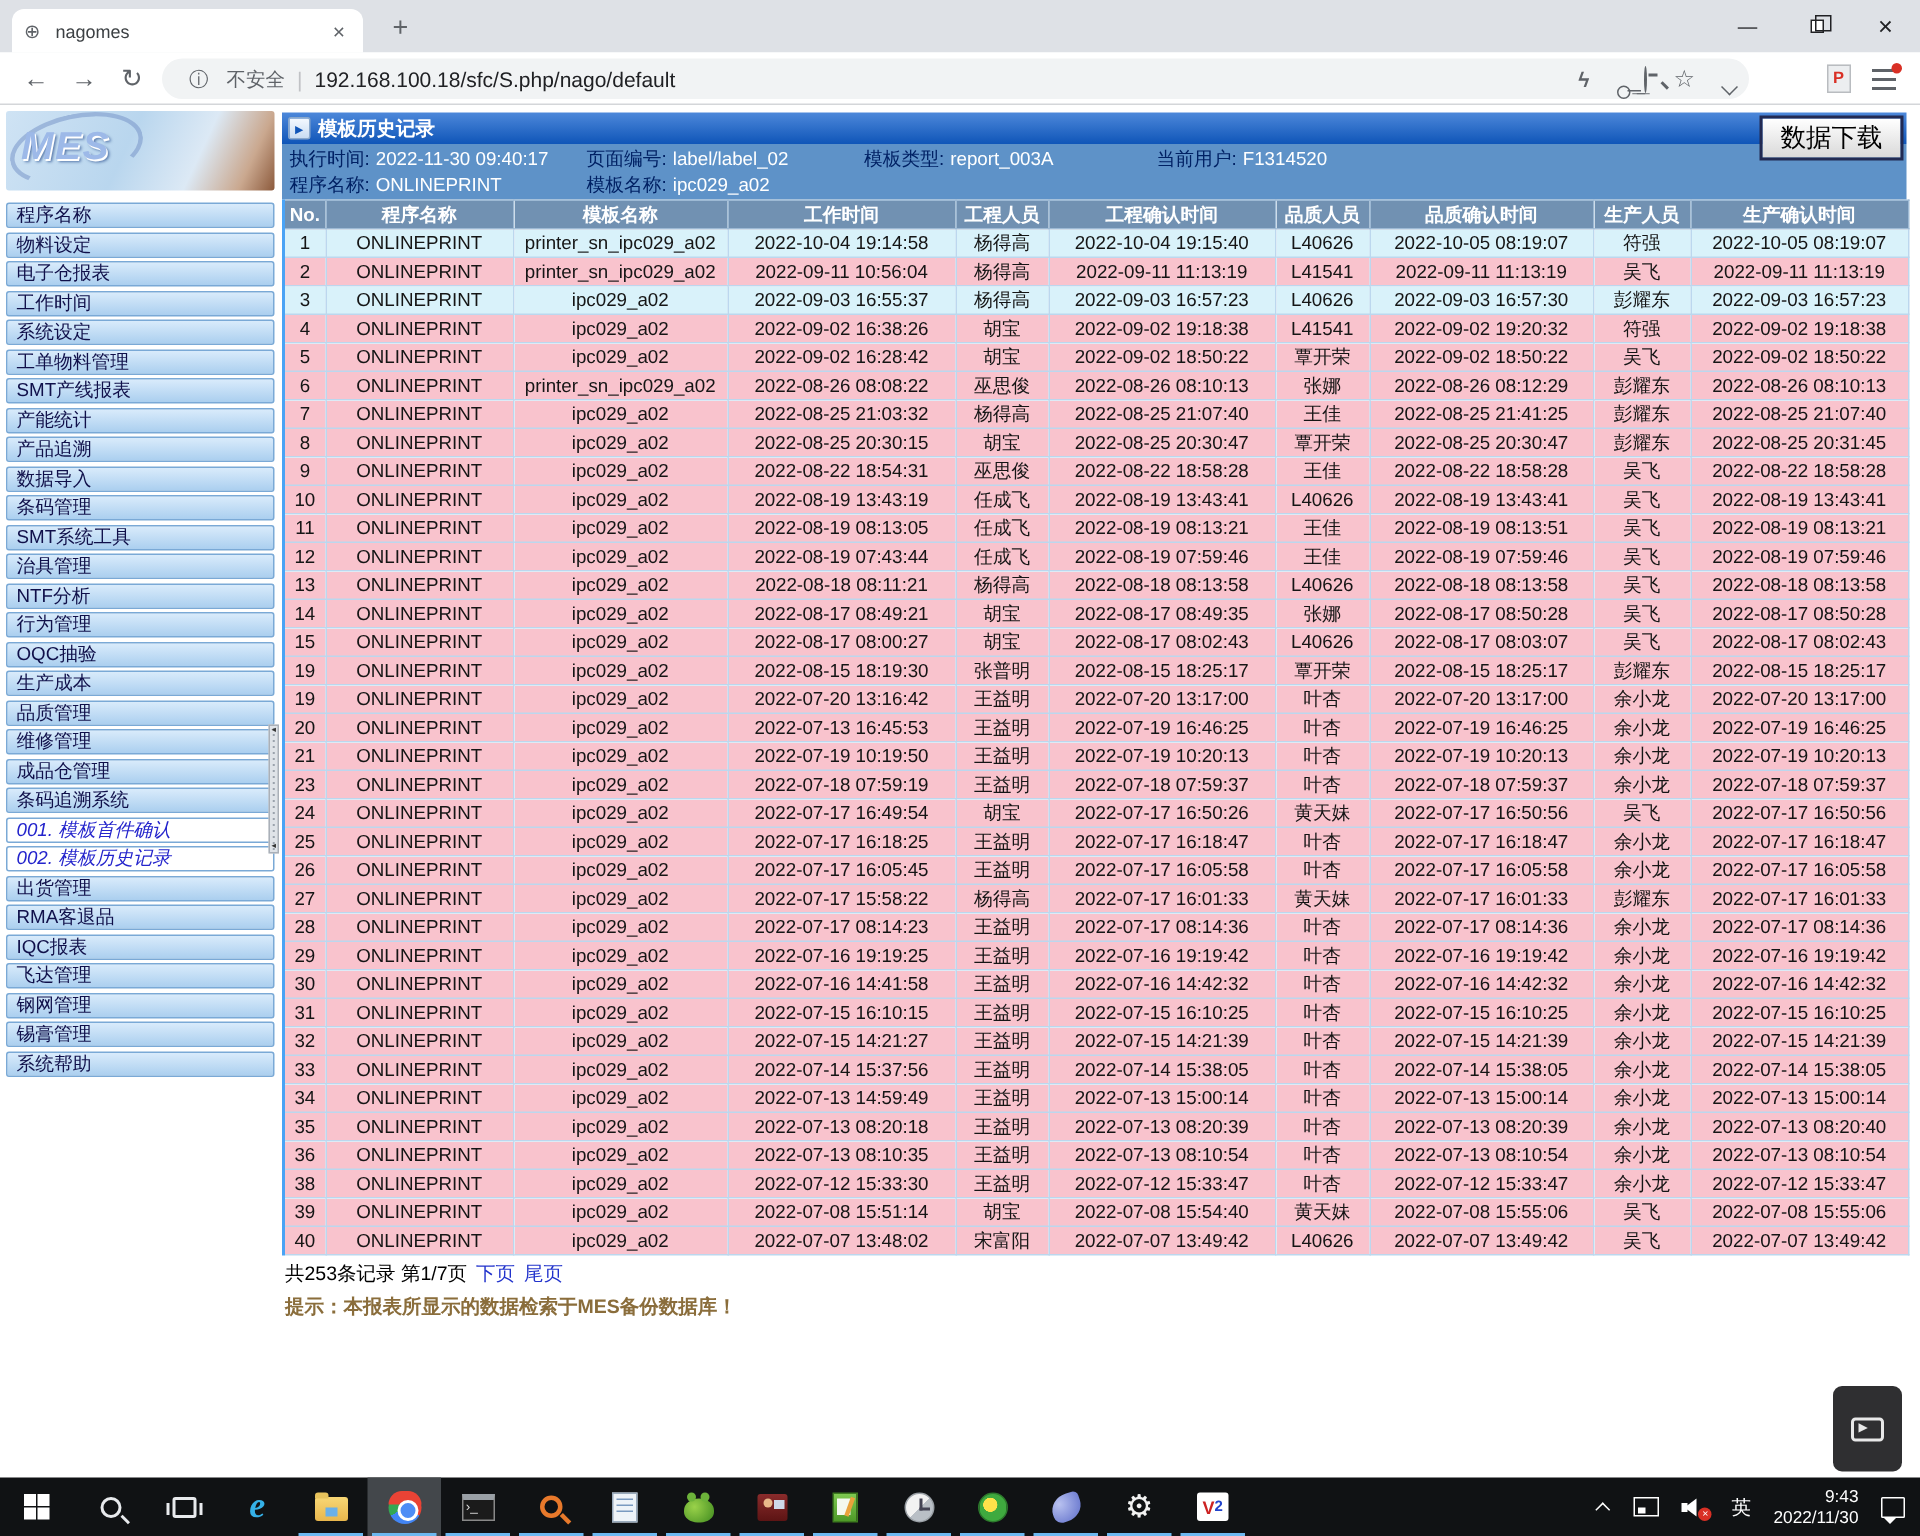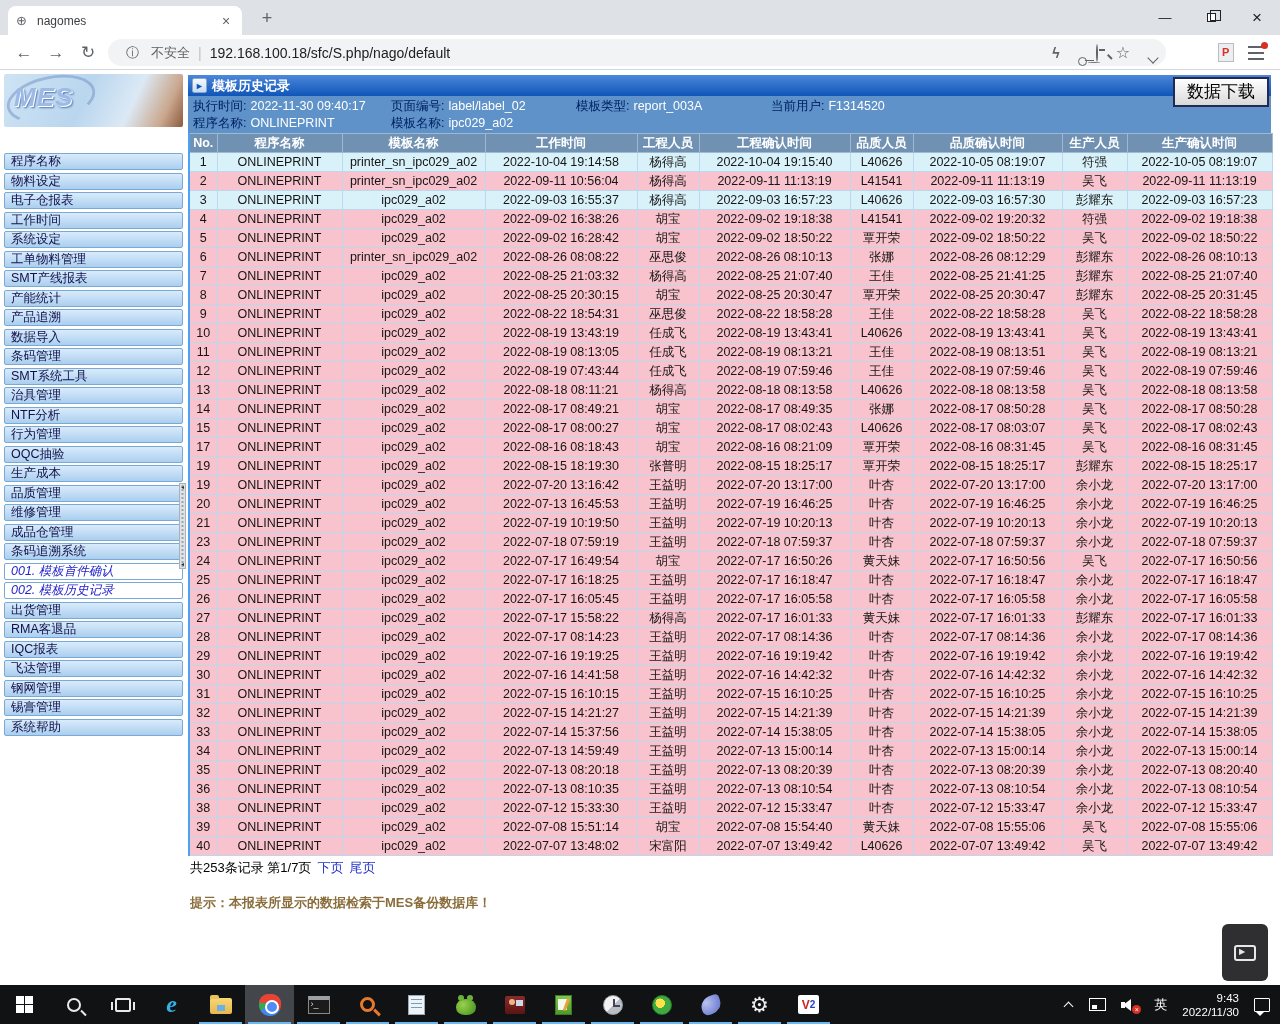--- a/index.html
+++ b/index.html
@@ -44,21 +44,21 @@
   .ext-rec:before { content:""; position:absolute; left:3px; top:4px; width:7px; height:7px; border:2px solid #fff; border-radius:50%; }
   .ext-rec:after { content:""; position:absolute; left:13px; top:5px; width:5px; height:5px; border:1.5px solid #fff; border-radius:50%; }
   .ext-pdf { width:16px; height:19px; background:#eceef0; border:1px solid #b9bcc0; position:relative; }
   .ext-pdf:before { content:"P"; position:absolute; left:3px; top:2px; font-size:11px; font-weight:bold; color:#d93025; }
   .ext-menu { width:16px; height:14px; border-top:2px solid #5f6368; border-bottom:2px solid #5f6368; position:relative; }
   .ext-menu:before { content:""; position:absolute; left:0; top:4px; width:16px; height:2px; background:#5f6368; }
   .ext-menu:after { content:""; position:absolute; right:-4px; top:-6px; width:7px; height:7px; background:#d93025; border-radius:50%; }
 
   
   .sidebar { position:absolute; left:0; top:70px; width:187px; height:915px; background:#fff; }
-  .logo { margin:4px 3px 26px 4px; width:179px; height:53px; border-radius:2px; position:relative; overflow:hidden;
+  .logo { margin:4px 3px 8px 4px; width:179px; height:53px; border-radius:2px; position:relative; overflow:hidden;
           background:linear-gradient(115deg,#cfe3f4 0%,#b9d6ee 45%,#dce9f5 70%,#caa88f 88%,#8c5a3c 100%); }
   .logo-mes { position:absolute; left:10px; top:8px; font-size:26px; font-weight:bold; font-style:italic;
               color:#9db9e8; text-shadow:1px 1px 0 #fff, 2px 2px 2px #5577aa; letter-spacing:1px; }
   .logo-swirl { position:absolute; left:2px; top:2px; width:90px; height:46px; border:3px solid rgba(120,150,200,.55);
                 border-radius:50%; transform:rotate(-12deg); border-bottom-color:transparent; }
   .menu { padding:0 4px; }
   .menu-btn { height:17px; line-height:15px; margin-bottom:2.5px; padding-left:6px; font-size:12.5px; color:#10104a;
               background:linear-gradient(#d9ebfb,#abcfef); border:1px solid #7aa9d6; border-radius:2px;
               cursor:pointer; white-space:nowrap; overflow:hidden; }
   .menu-sub { background:#fff; color:#2424cc; font-style:italic; }
@@ -87,21 +87,21 @@
   table.hist th { background:#7191b2; color:#fff; font-weight:bold; font-size:12.5px; height:19px;
                   border:1px solid #9db9d4; white-space:nowrap; overflow:hidden; }
   table.hist td { height:19px; font-size:12.5px; color:#151515; text-align:center; border:1px solid #bcd7ee;
                   white-space:nowrap; overflow:hidden; }
   tr.tone-blue td { background:#d9f2fa; }
   tr.tone-pink td { background:#f9c3cd; }
   td.tpl { color:#7b1fa2; cursor:pointer; }
 
   .pagefoot { margin-top:3px; font-size:13px; color:#000; padding-left:2px; }
   .pagefoot a { color:#2233cc; text-decoration:none; margin-left:6px; cursor:pointer; }
-  .hint { margin-top:17px; font-size:13px; font-weight:bold; color:#8a6d3b; padding-left:2px; }
+  .hint { margin-top:4px; font-size:13px; font-weight:bold; color:#8a6d3b; padding-left:2px; }
 
   .pip { position:absolute; left:1222px; top:924px; width:46px; height:57px; background:rgba(18,18,20,.88);
          border-radius:6px; display:flex; align-items:center; justify-content:center; cursor:pointer; }
   .pip-ic { width:22px; height:16px; border:2px solid #e8e8e8; border-radius:3px; position:relative; }
   .pip-ic:before { content:"▶"; position:absolute; left:3px; top:0px; font-size:8px; color:#e8e8e8; }
 
   
   .taskbar { position:absolute; left:0; top:985px; width:1280px; height:39px; background:#101214; display:flex; align-items:stretch; }
   .tb-cell { width:49px; height:39px; display:flex; align-items:center; justify-content:center; position:relative; cursor:pointer; }
   .tb-cell.active { background:#43474b; }
@@ -473,32 +473,20 @@
           <td class="tpl">ipc029_a02</td>
           <td>2022-08-17 08:00:27</td>
           <td>胡宝</td>
           <td>2022-08-17 08:02:43</td>
           <td>L40626</td>
           <td>2022-08-17 08:03:07</td>
           <td>吴飞</td>
           <td>2022-08-17 08:02:43</td>
         </tr>
         <tr class="tone-pink">
-          <td>17</td>
-          <td>ONLINEPRINT</td>
-          <td class="tpl">ipc029_a02</td>
-          <td>2022-08-16 08:18:43</td>
-          <td>胡宝</td>
-          <td>2022-08-16 08:21:09</td>
-          <td>覃开荣</td>
-          <td>2022-08-16 08:31:45</td>
-          <td>吴飞</td>
-          <td>2022-08-16 08:31:45</td>
-        </tr>
-        <tr class="tone-pink">
           <td>19</td>
           <td>ONLINEPRINT</td>
           <td class="tpl">ipc029_a02</td>
           <td>2022-08-15 18:19:30</td>
           <td>张普明</td>
           <td>2022-08-15 18:25:17</td>
           <td>覃开荣</td>
           <td>2022-08-15 18:25:17</td>
           <td>彭耀东</td>
           <td>2022-08-15 18:25:17</td>

